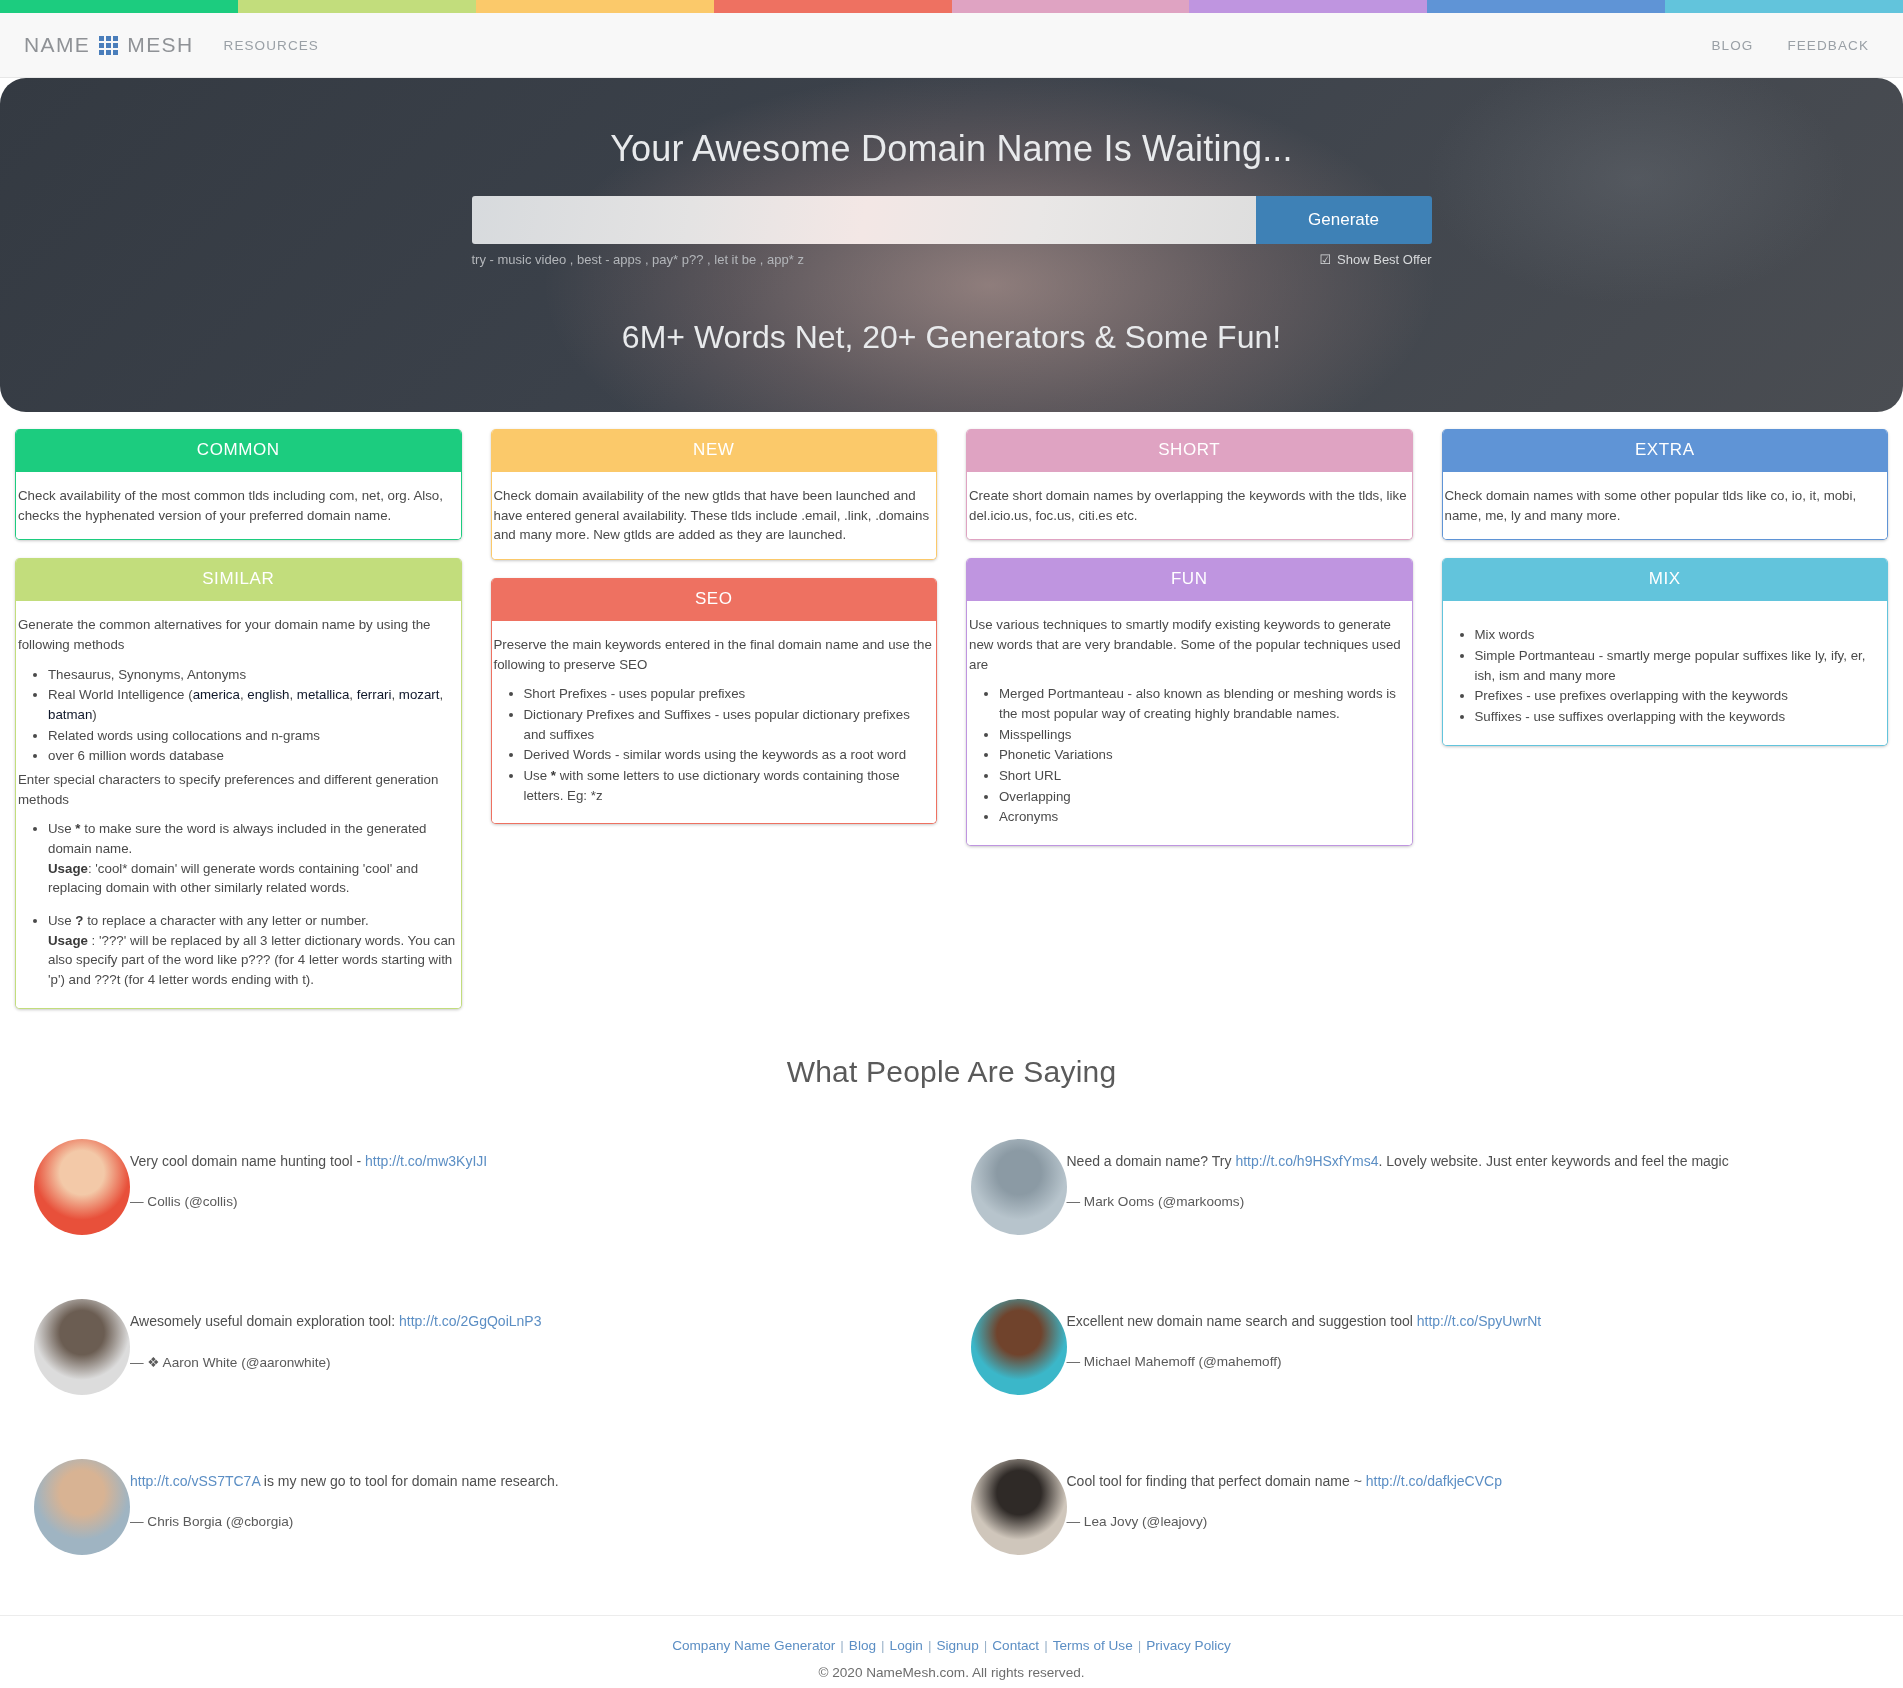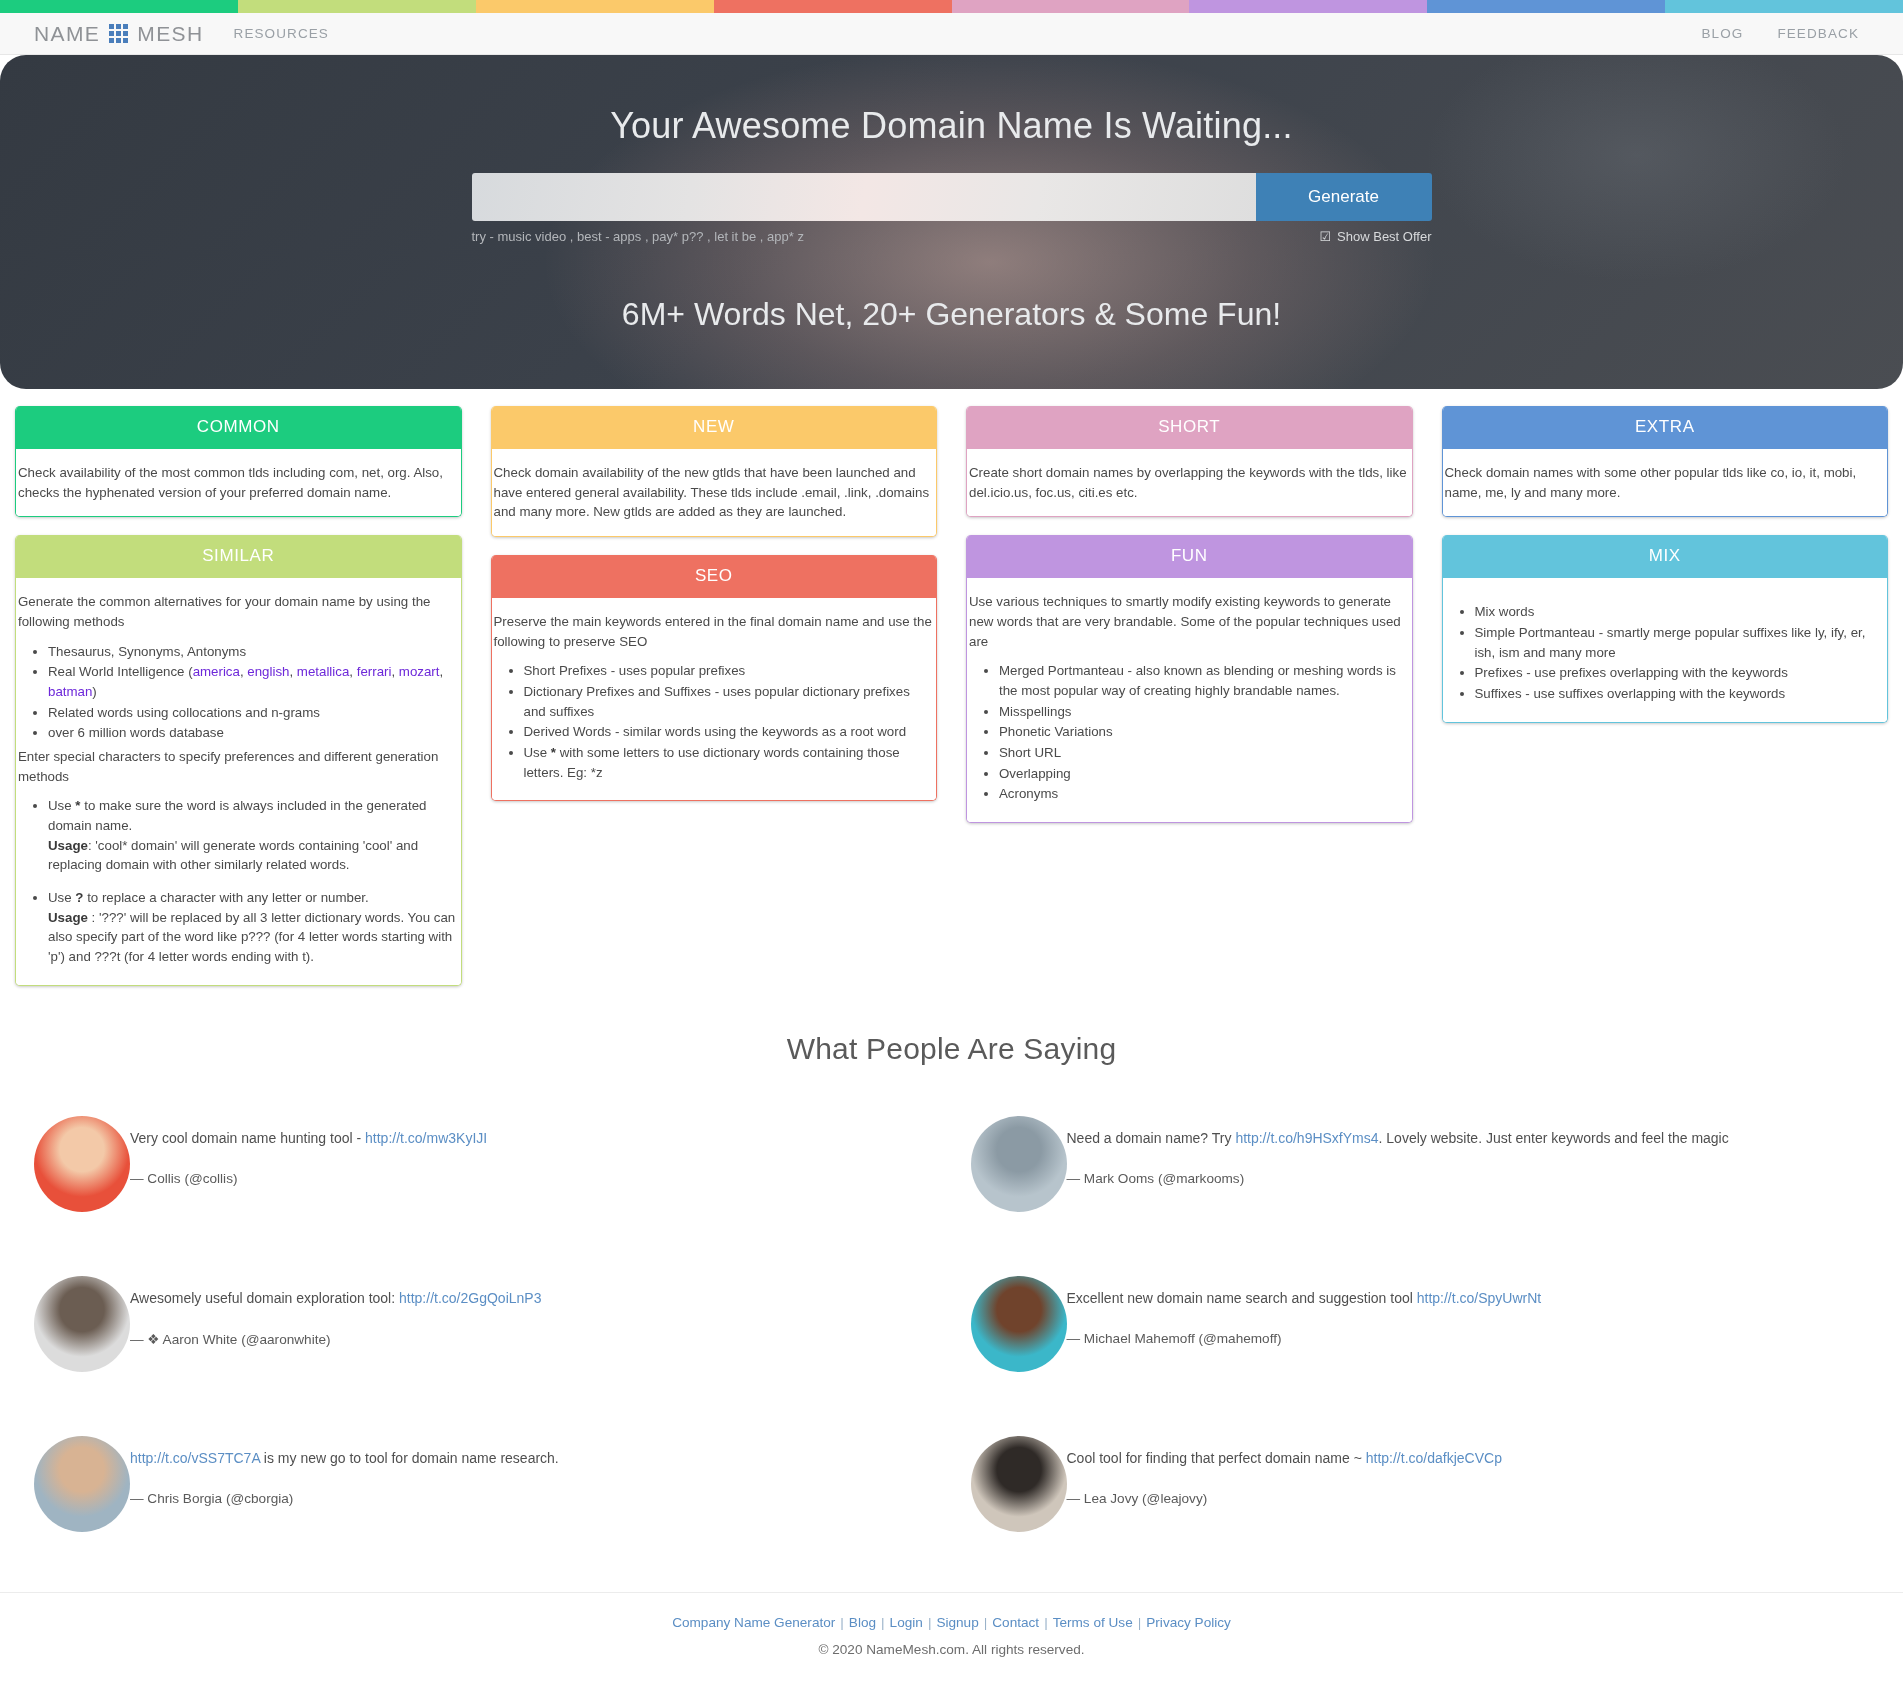--- a/index.html
+++ b/index.html
@@ -11,26 +11,26 @@
     color: #333;
     -webkit-font-smoothing: antialiased;
   }
 
   
   .color-strip { display: flex; height: 13px; width: 100%; }
   .color-strip > div { flex: 1 1 0; height: 100%; }
 
   
   .navbar {
-    height: 42px;
+    height: 65px;
     background: #f8f8f8;
     border-bottom: 1px solid #e7e7e7;
     display: flex;
     align-items: center;
-    padding: 0 34px;
+    padding: 0 24px;
   }
   .brand {
     display: flex; align-items: center; gap: 9px;
     font-size: 21px; letter-spacing: 1.4px; color: #8f9296;
     font-weight: 400; text-decoration: none;
   }
   .mesh-grid {
     display: grid; grid-template-columns: repeat(3, 5px);
     grid-template-rows: repeat(3, 5px); gap: 2px;
   }
@@ -102,21 +102,21 @@
     padding: 14px 2px 14px;
     font-size: 13.3px; line-height: 1.48; color: #4a4a4a;
     background: #fff;
   }
   .card-body p { margin: 0 0 10px; }
   .card-body p:last-child { margin-bottom: 0; }
   .card-body ul { margin: 10px 0 4px; padding-left: 30px; }
   .card-body ul li { margin-bottom: 1px; }
   .card-body ul.spaced li { margin-bottom: 13px; }
   .card-body ul.spaced li:last-child { margin-bottom: 2px; }
-  .card-body a { color: #6d28d9; text-decoration: none; }
+  .card-body a { color: #0f172a; text-decoration: none; }
   .card-body b { font-weight: bold; color: #3a3a3a; }
 
   
   .testi-title {
     text-align: center; font-size: 30px; font-weight: 300;
     color: #5a5a5a; margin: 46px 0 0; letter-spacing: 0.2px;
   }
   .testi-grid {
     display: grid; grid-template-columns: 1fr 1fr;
     padding: 36px 20px 0; column-gap: 10px; row-gap: 28px;

